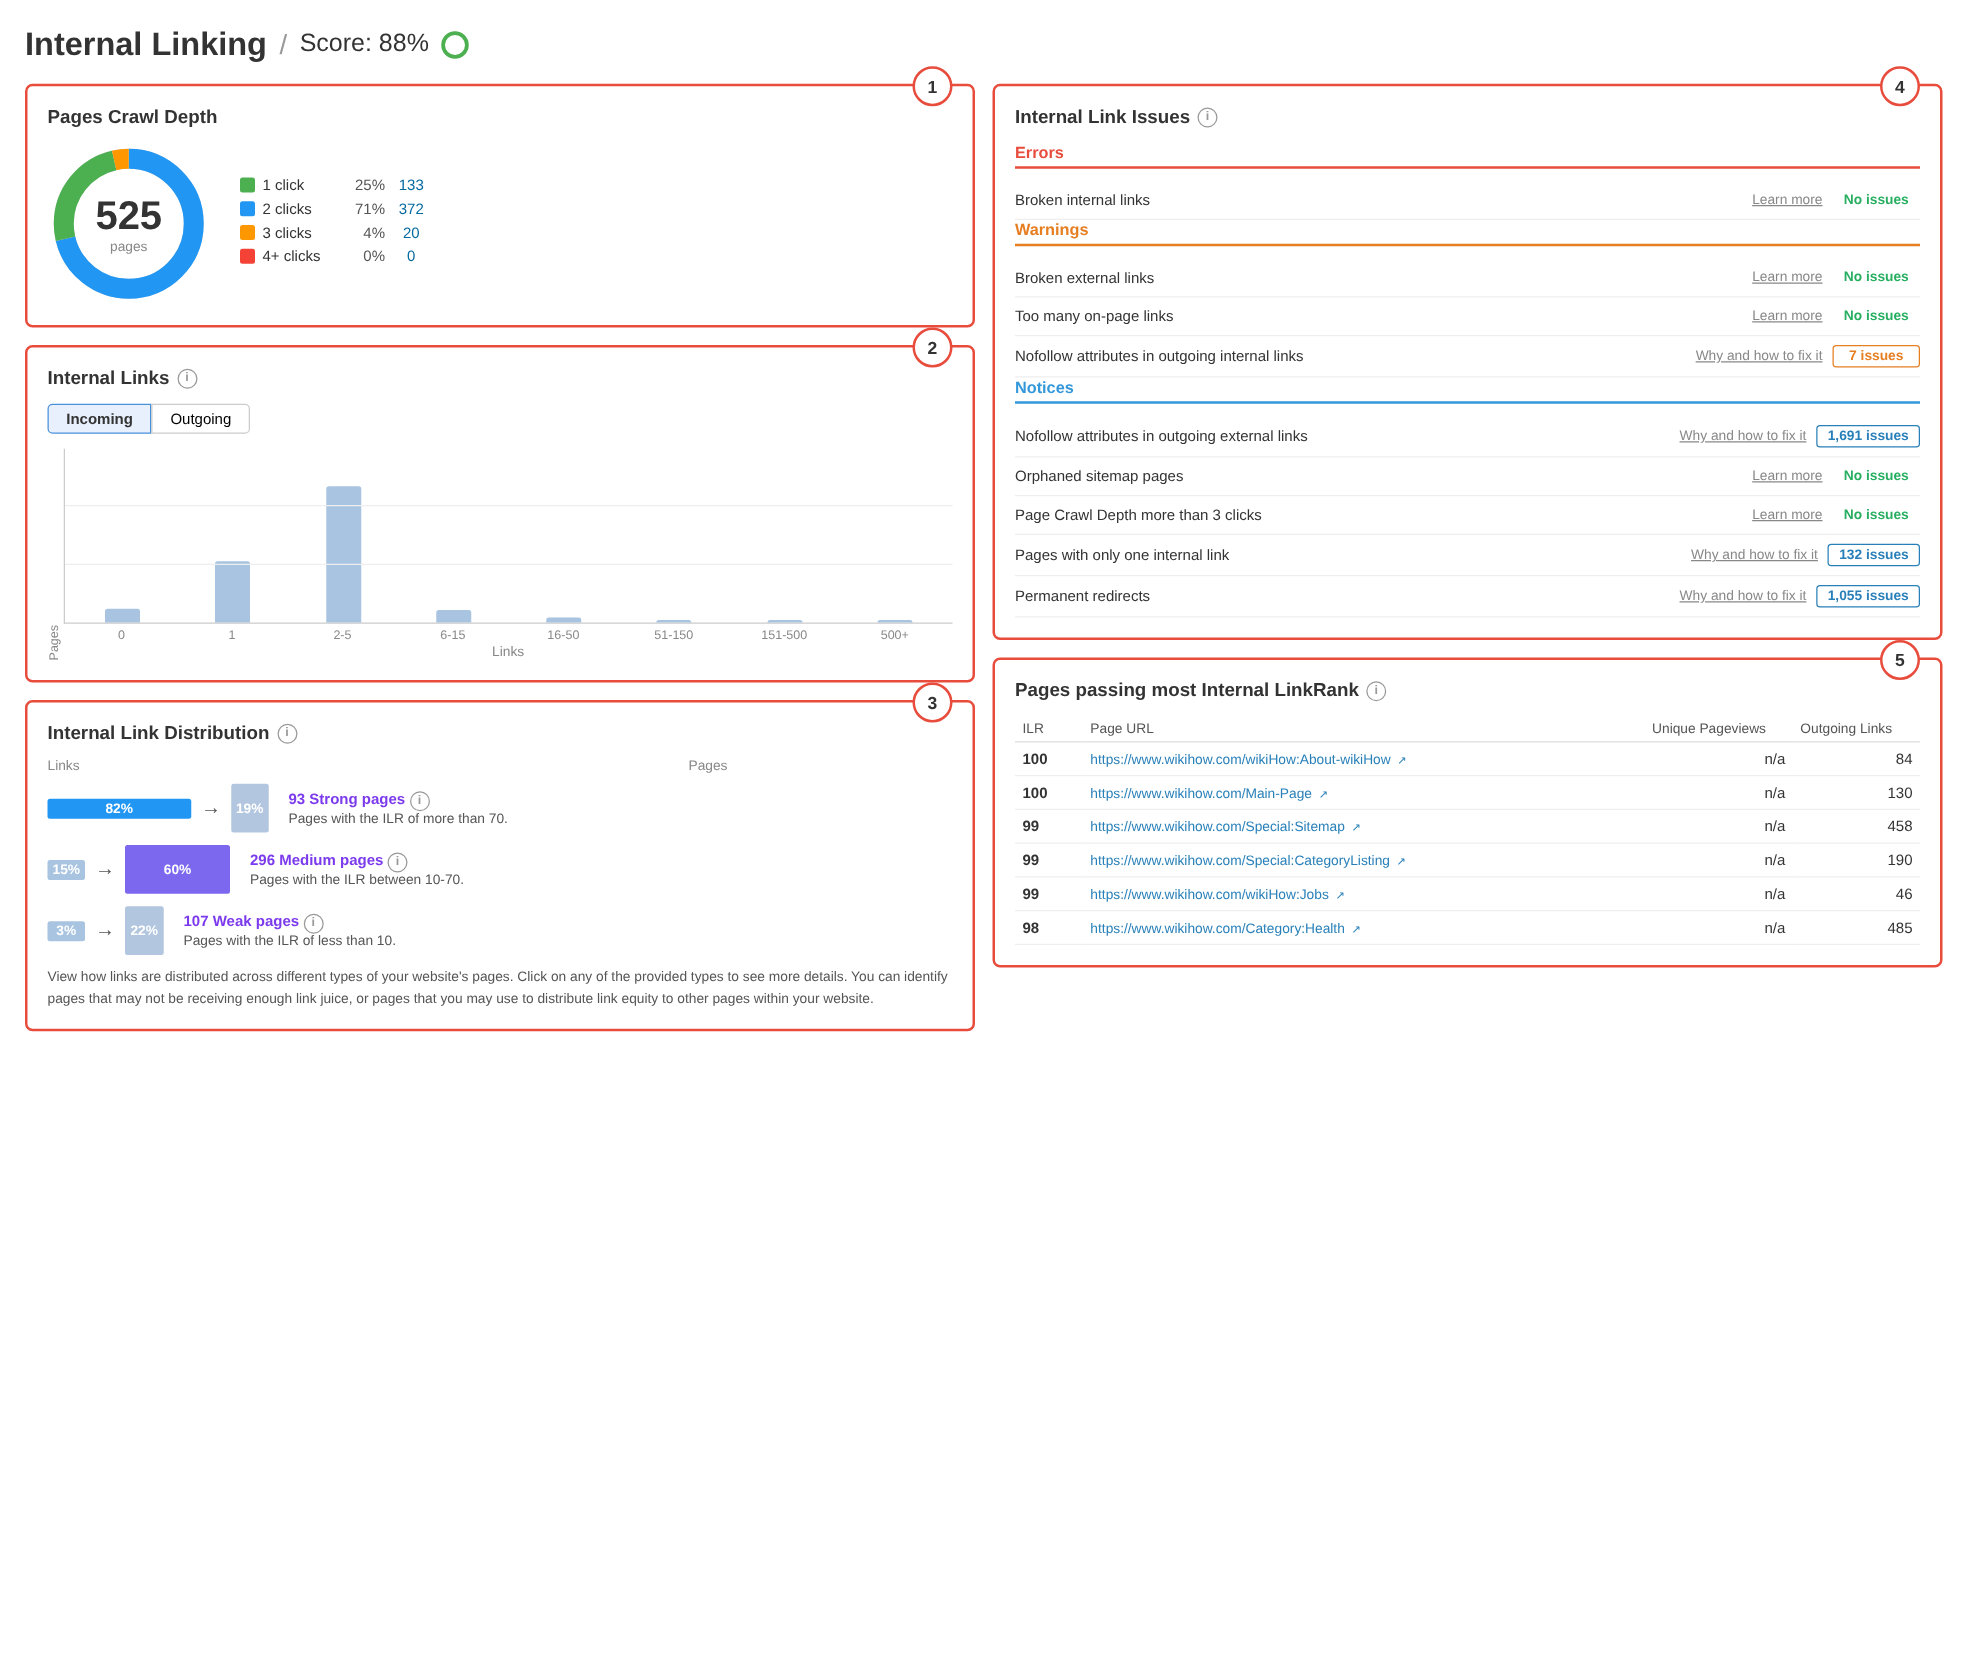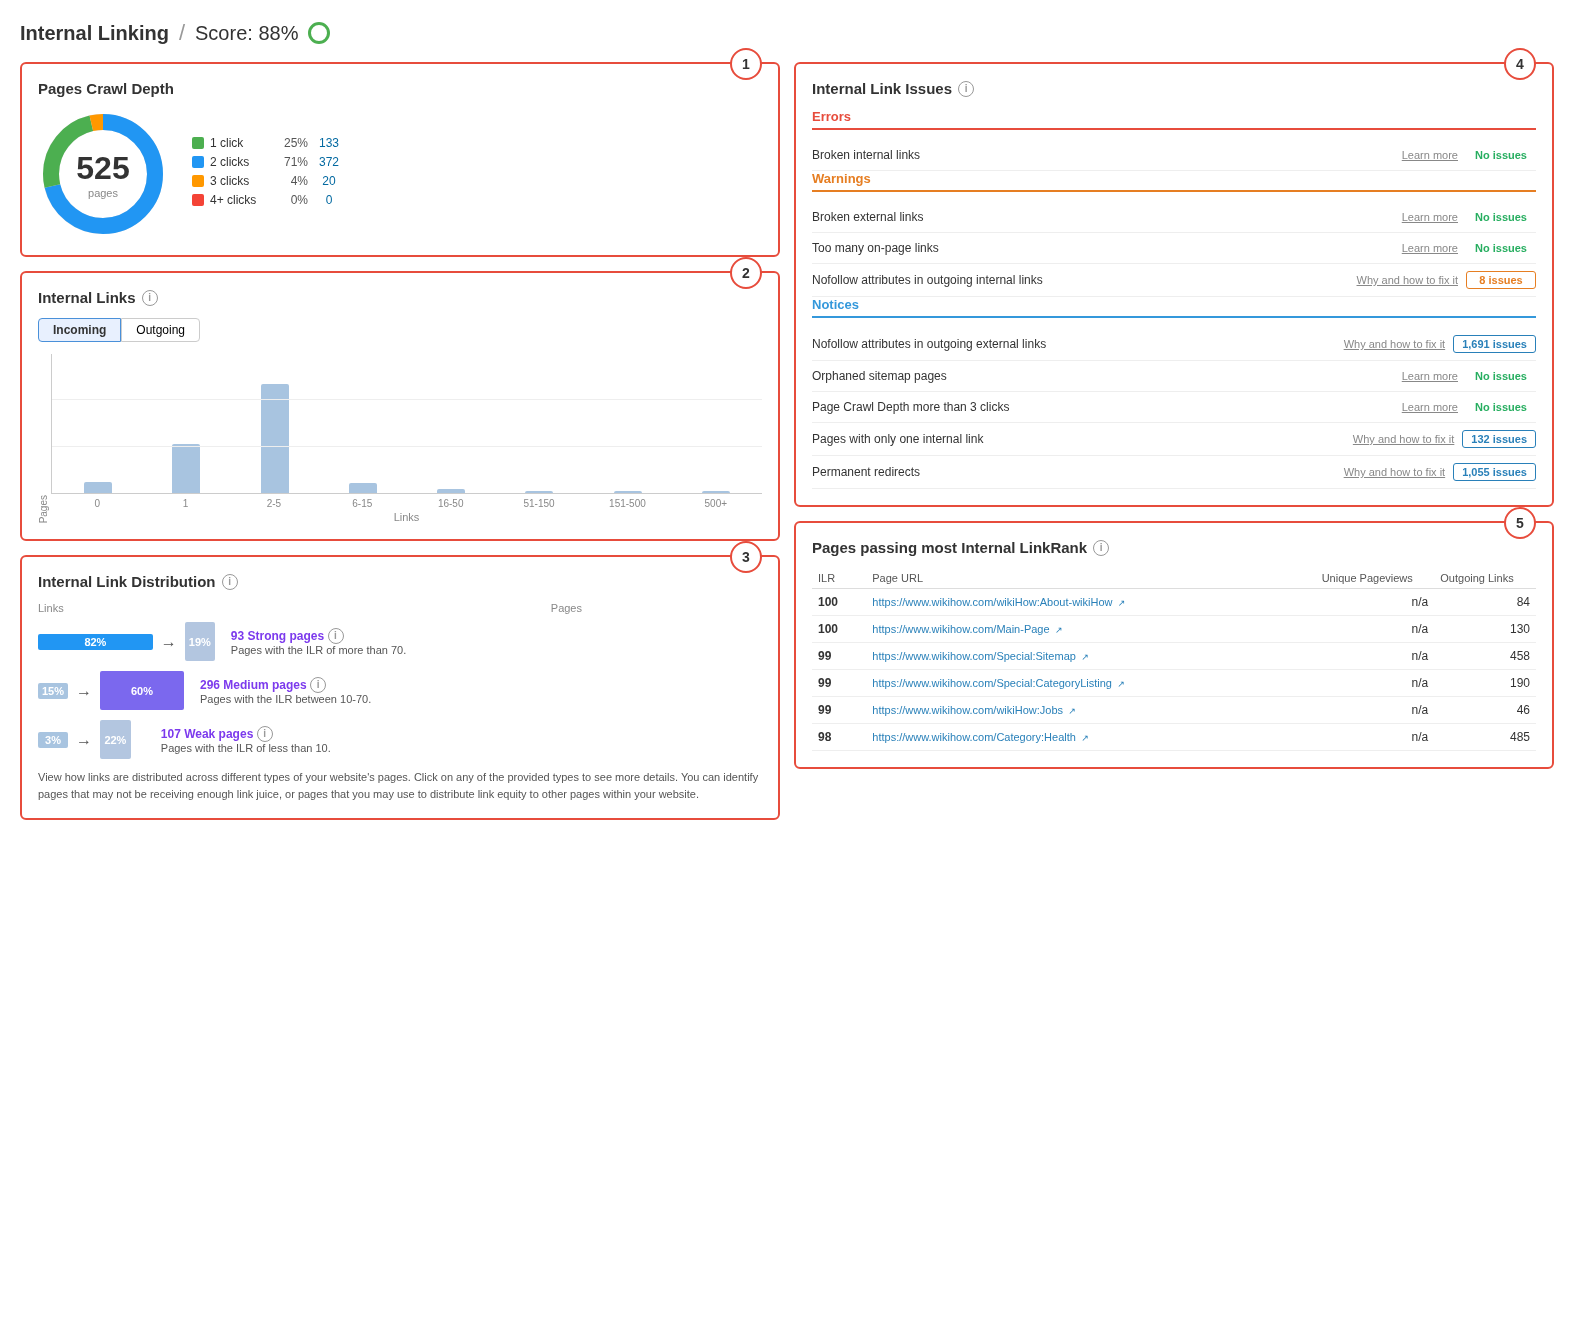--- a/index.html
+++ b/index.html
@@ -10,21 +10,21 @@
       font-size: 13px;
       color: #333;
     }
     .page-header {
       display: flex;
       align-items: center;
       gap: 10px;
       margin-bottom: 16px;
     }
     .page-title {
-      font-size: 20px;
+      font-size: 26px;
       font-weight: bold;
     }
     .score-divider { color: #999; font-size: 22px; }
     .score-text { font-size: 20px; color: #333; }
     .score-icon {
       width: 22px; height: 22px;
       border: 3px solid #4caf50;
       border-radius: 50%;
       display: inline-block;
     }
@@ -404,21 +404,21 @@
     <div class="dist-bar-right" style="background:#7b68ee;width:84px;min-width:30px">60%</div>
     <div style="margin-left:8px">
       <div style="color:#7c3aed;font-weight:bold;font-size:12px">296 Medium pages <span class="info-icon">i</span></div>
       <div class="dist-sublabel">Pages with the ILR between 10-70.</div>
     </div>
   </div>
           <div class="dist-row">
     <div class="dist-bar-left" style="background:#a8c4e0;width:4.199999999999999px;min-width:30px">3%</div>
     <span class="dist-arrow">→</span>
     <div class="dist-bar-right" style="background:#b3c6e0;width:30.799999999999997px;min-width:30px">22%</div>
-    <div style="margin-left:22px">
+    <div style="margin-left:8px">
       <div style="color:#7c3aed;font-weight:bold;font-size:12px">107 Weak pages <span class="info-icon">i</span></div>
       <div class="dist-sublabel">Pages with the ILR of less than 10.</div>
     </div>
   </div>
         </div>
       <div class="dist-description">View how links are distributed across different types of your website's pages. Click on any of the provided types to see more details. You can identify pages that may not be receiving enough link juice, or pages that you may use to distribute link equity to other pages within your website.</div>
     </div>
 
   </div>
 
@@ -444,21 +444,21 @@
       <span class="issue-badge badge-green">No issues</span>
     </div>
           <div class="issue-row">
       <span class="issue-name">Too many on-page links</span>
       <span class="issue-link">Learn more</span>
       <span class="issue-badge badge-green">No issues</span>
     </div>
           <div class="issue-row">
       <span class="issue-name">Nofollow attributes in outgoing internal links</span>
       <span class="issue-link">Why and how to fix it</span>
-      <span class="issue-badge badge-orange">8 issues</span>
+      <span class="issue-badge badge-orange">7 issues</span>
     </div>
           <div class="issues-section-title issue-section-gap notices">Notices</div>
           <div class="issue-row">
       <span class="issue-name">Nofollow attributes in outgoing external links</span>
       <span class="issue-link">Why and how to fix it</span>
       <span class="issue-badge badge-blue">1,691 issues</span>
     </div>
           <div class="issue-row">
       <span class="issue-name">Orphaned sitemap pages</span>
       <span class="issue-link">Learn more</span>

